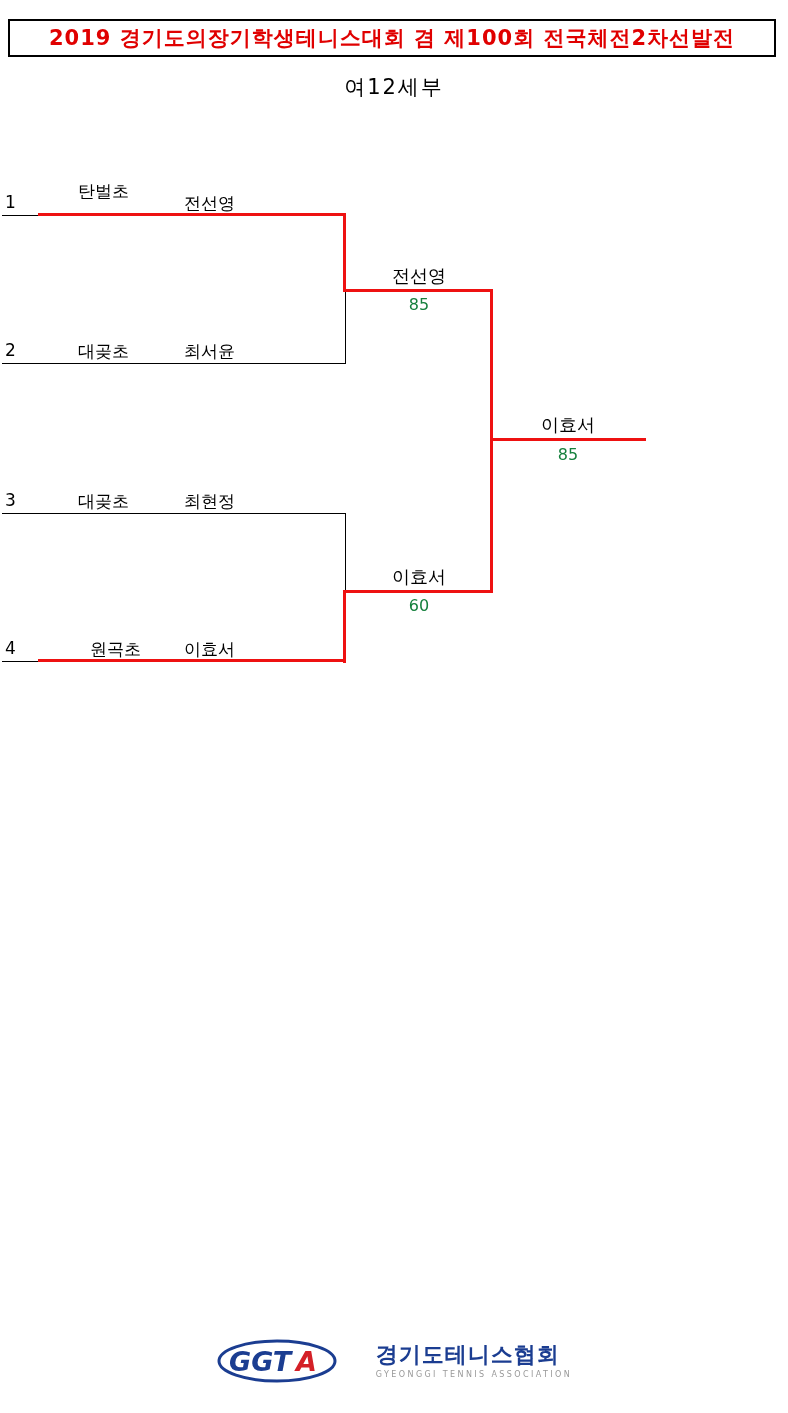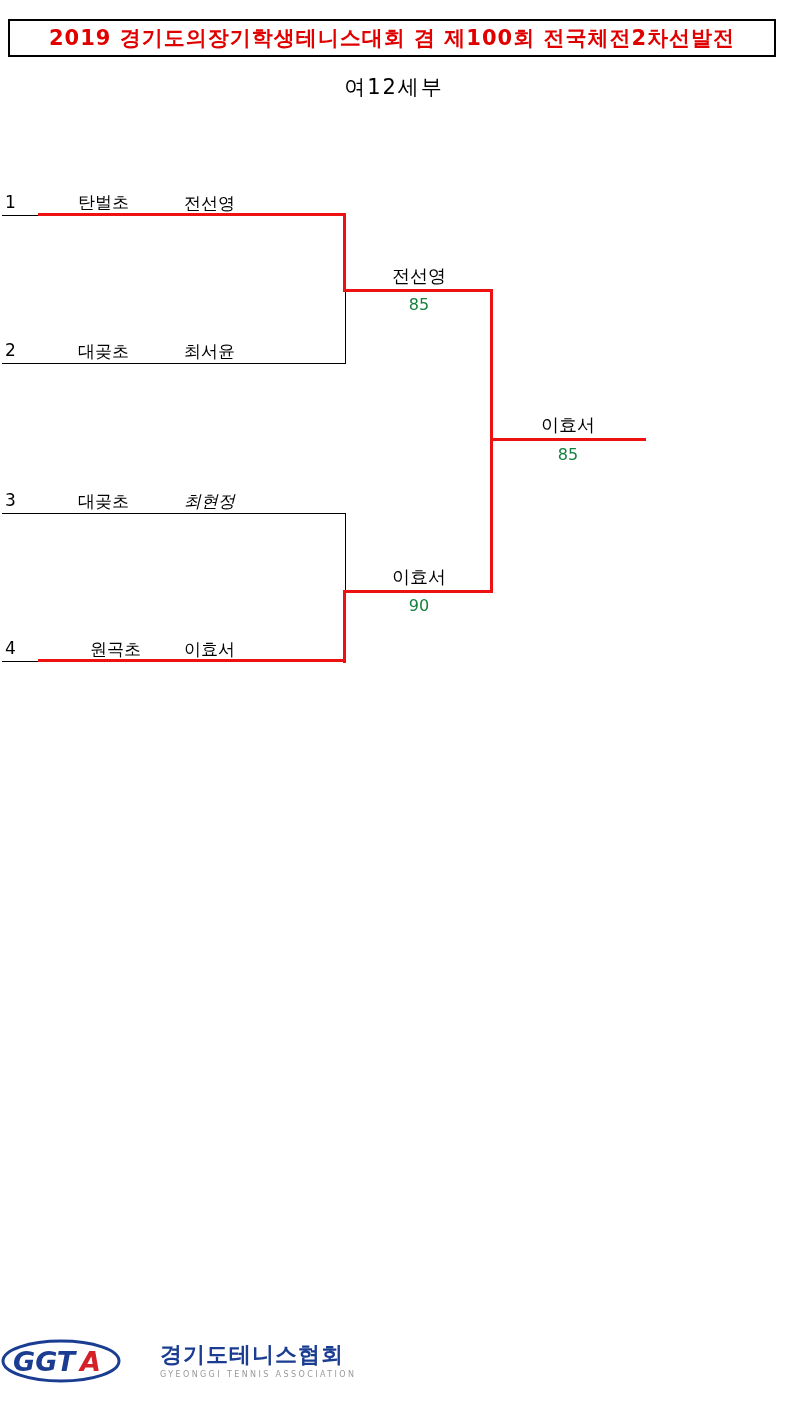--- a/index.html
+++ b/index.html
@@ -20,47 +20,47 @@
   
   .bl{position:absolute;background:var(--base-line);}
   .rl{position:absolute;background:var(--winner-line);}
   
   .etext{position:absolute;font-size:17px;color:#000;white-space:nowrap;}
   .wname{position:absolute;font-size:18px;color:#000;text-align:center;}
   .wscore{position:absolute;font-size:16px;color:#15803d;text-align:center;}
   
   .footer{
     position:absolute;left:0;top:1338px;width:100%;
-    display:flex;align-items:center;gap:8px;
+    display:flex;justify-content:center;align-items:center;gap:8px;
   }
   .org-block{display:flex;flex-direction:column;align-items:flex-start;margin-left:30px;}
   .org-name{color:var(--logo-blue);font-weight:bold;font-size:22px;letter-spacing:1px;line-height:1.1;}
   .org-tagline{color:var(--tagline-gray);font-size:8px;letter-spacing:2.4px;margin-top:2px;}
 </style>
 </head>
 <body>
 
 <div class="page">
 
   <div class="title-box">
     <span class="title-text">2019 경기도의장기학생테니스대회 겸 제100회 전국체전2차선발전</span>
   </div>
   <div class="subtitle">여12세부</div>
 
   <div class="etext" style="left:5px;top:192px;">1</div>
-  <div class="etext" style="left:78px;top:191px;">탄벌초</div>
+  <div class="etext" style="left:78px;top:180px;">탄벌초</div>
   <div class="etext" style="left:184px;top:192px;">전선영</div>
 
   <div class="etext" style="left:5px;top:340px;">2</div>
   <div class="etext" style="left:78px;top:340px;">대곶초</div>
   <div class="etext" style="left:184px;top:340px;">최서윤</div>
 
   <div class="etext" style="left:5px;top:490px;">3</div>
   <div class="etext" style="left:78px;top:490px;">대곶초</div>
-  <div class="etext" style="left:184px;top:490px;font-style:italic;">최현정</div>
+  <div class="etext" style="left:184px;top:490px;">최현정</div>
 
   <div class="etext" style="left:5px;top:638px;">4</div>
   <div class="etext" style="left:78px;top:638px;margin-left:12px;">원곡초</div>
   <div class="etext" style="left:184px;top:638px;">이효서</div>
 
   <div class="bl" style="left:2px;top:215px;width:344px;height:1px;"></div>
   <div class="bl" style="left:2px;top:363px;width:344px;height:1px;"></div>
   <div class="bl" style="left:2px;top:513px;width:344px;height:1px;"></div>
   <div class="bl" style="left:2px;top:661px;width:344px;height:1px;"></div>
   <div class="bl" style="left:345px;top:215px;width:1px;height:149px;"></div>
@@ -72,21 +72,21 @@
   <div class="rl" style="left:38px;top:659px;width:308px;height:3px;"></div>
   <div class="rl" style="left:343px;top:590px;width:3px;height:73px;"></div>
   <div class="rl" style="left:343px;top:590px;width:150px;height:3px;"></div>
   <div class="rl" style="left:490px;top:289px;width:3px;height:304px;"></div>
   <div class="rl" style="left:490px;top:438px;width:156px;height:3px;"></div>
 
   <div class="wname" style="left:345px;top:264px;width:148px;">전선영</div>
   <div class="wscore" style="left:345px;top:295px;width:148px;">85</div>
 
   <div class="wname" style="left:345px;top:565px;width:148px;">이효서</div>
-  <div class="wscore" style="left:345px;top:596px;width:148px;">90</div>
+  <div class="wscore" style="left:345px;top:596px;width:148px;">60</div>
 
   <div class="wname" style="left:492px;top:413px;width:152px;">이효서</div>
   <div class="wscore" style="left:492px;top:445px;width:152px;">85</div>
 
   <div class="footer">
     <svg width="122" height="46" viewBox="0 0 122 46">
       <ellipse cx="61" cy="23" rx="58" ry="20" fill="none" stroke="#1b3d91" stroke-width="3"></ellipse>
       <text x="13" y="33" font-size="27" font-style="italic" font-weight="bold" fill="#1b3d91">GGT</text>
       <text x="80" y="33" font-size="27" font-style="italic" font-weight="bold" fill="#d42027">A</text>
     </svg>

